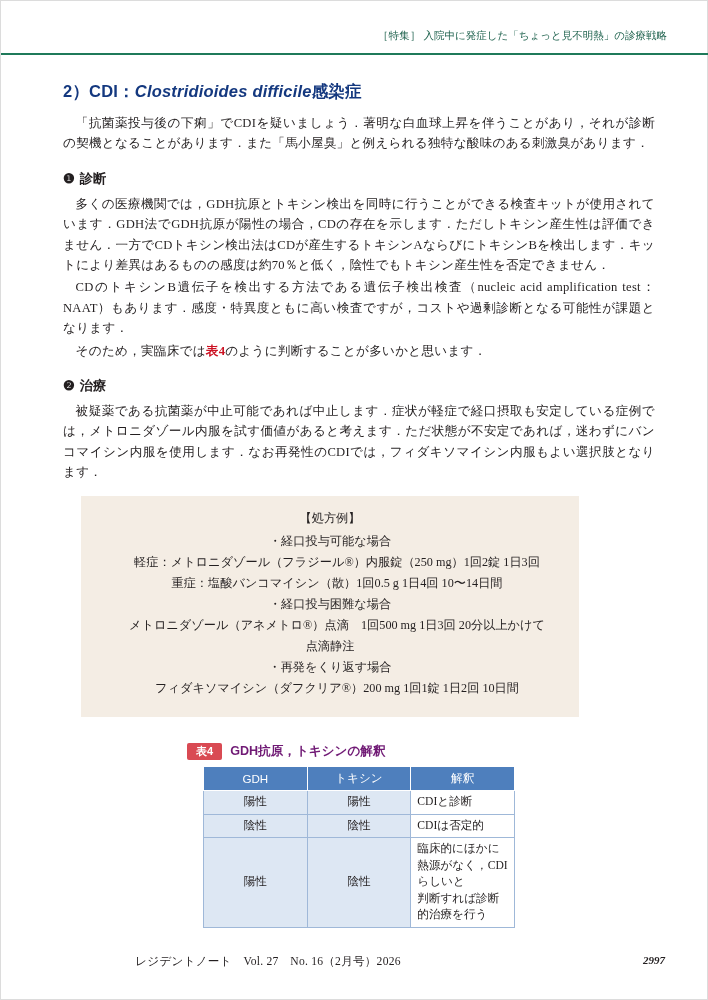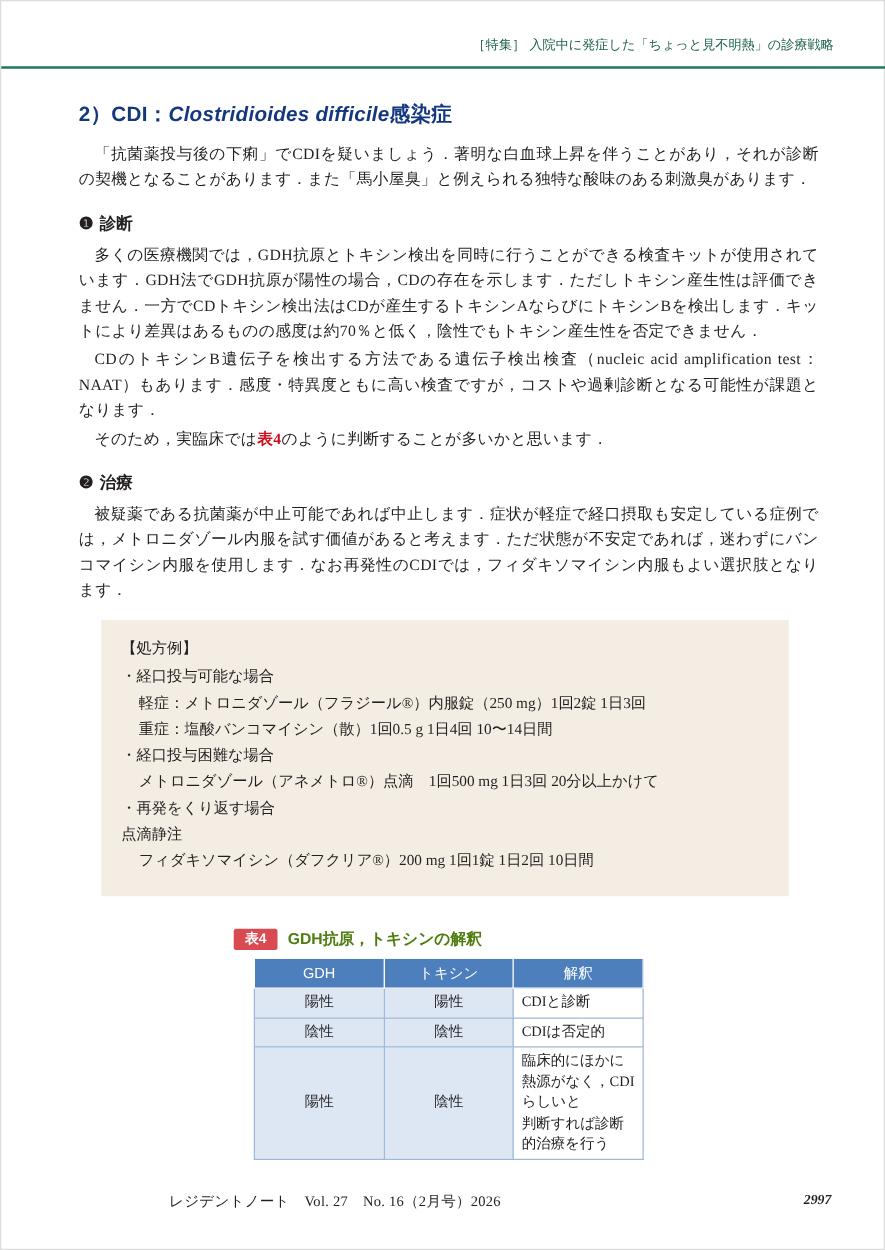--- a/index.html
+++ b/index.html
@@ -84,26 +84,27 @@
     align-items: center;
     gap: 5px;
   }
   .red-ref {
     color: #cc1122;
     font-weight: bold;
   }
   
   .rx-box {
     margin: 14px 0 0 18px;
-    width: 550px;
+    width: 498px;
     background: #f4ede4;
     padding: 12px 16px 18px 16px;
     box-sizing: border-box;
     font-size: 12.2px;
     line-height: 1.72;
+    text-align: center;
   }
   .rx-title {
     margin-bottom: 2px;
   }
   .rx-line {
     white-space: nowrap;
   }
   .rx-ind1 { padding-left: 14px; }
   .rx-ind2 { padding-left: 52px; }
   
@@ -128,21 +129,21 @@
     font-size: 11px;
     font-weight: bold;
     padding: 2px 9px 3px 9px;
     border-radius: 2px;
     line-height: 1.1;
   }
   .tbl-cap-text {
     font-family: "Liberation Sans", sans-serif;
     font-size: 12.6px;
     font-weight: bold;
-    color: #4d7c0f;
+    color: #701a75;
   }
   table.t4 {
     border-collapse: collapse;
     width: 312px;
     font-size: 11.6px;
     table-layout: fixed;
   }
   table.t4 th {
     background: #4e7fbd;
     color: #ffffff;
@@ -226,22 +227,22 @@
     </div>
     <p class="body">被疑薬である抗菌薬が中止可能であれば中止します．症状が軽症で経口摂取も安定している症例では，メトロニダゾール内服を試す価値があると考えます．ただ状態が不安定であれば，迷わずにバンコマイシン内服を使用します．なお再発性のCDIでは，フィダキソマイシン内服もよい選択肢となります．</p>
 
     <div class="rx-box">
       <div class="rx-title rx-line">【処方例】</div>
       <div class="rx-line">・経口投与可能な場合</div>
       <div class="rx-line rx-ind1">軽症：メトロニダゾール（フラジール®）内服錠（250 mg）1回2錠 1日3回</div>
       <div class="rx-line rx-ind1">重症：塩酸バンコマイシン（散）1回0.5 g 1日4回 10〜14日間</div>
       <div class="rx-line">・経口投与困難な場合</div>
       <div class="rx-line rx-ind1">メトロニダゾール（アネメトロ®）点滴　1回500 mg 1日3回 20分以上かけて</div>
+      <div class="rx-line">点滴静注</div>
       <div class="rx-line">・再発をくり返す場合</div>
-      <div class="rx-line">点滴静注</div>
       <div class="rx-line rx-ind1">フィダキソマイシン（ダフクリア®）200 mg 1回1錠 1日2回 10日間</div>
     </div>
 
     <div class="table-wrap">
       <div class="tbl-caption">
         <span class="tbl-tag">表4</span>
         <span class="tbl-cap-text">GDH抗原，トキシンの解釈</span>
       </div>
       <table class="t4">
         <thead>

